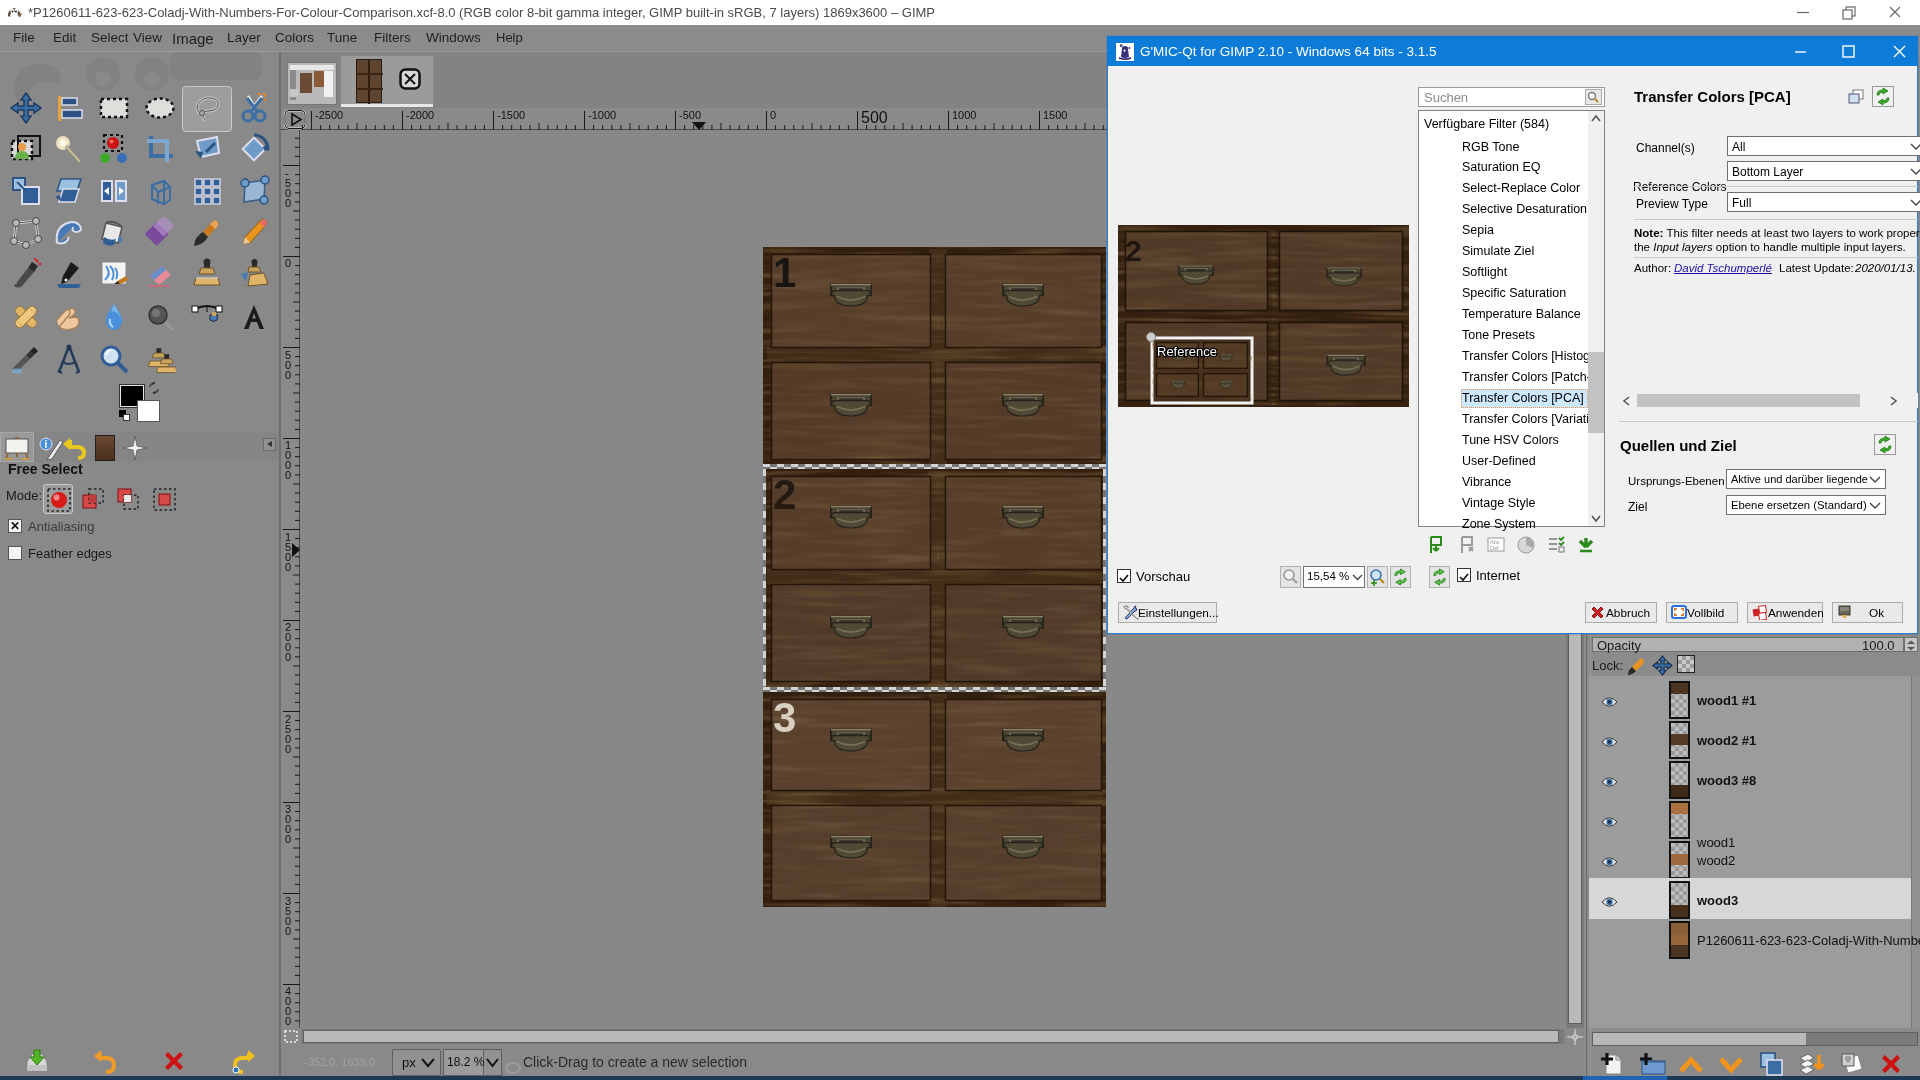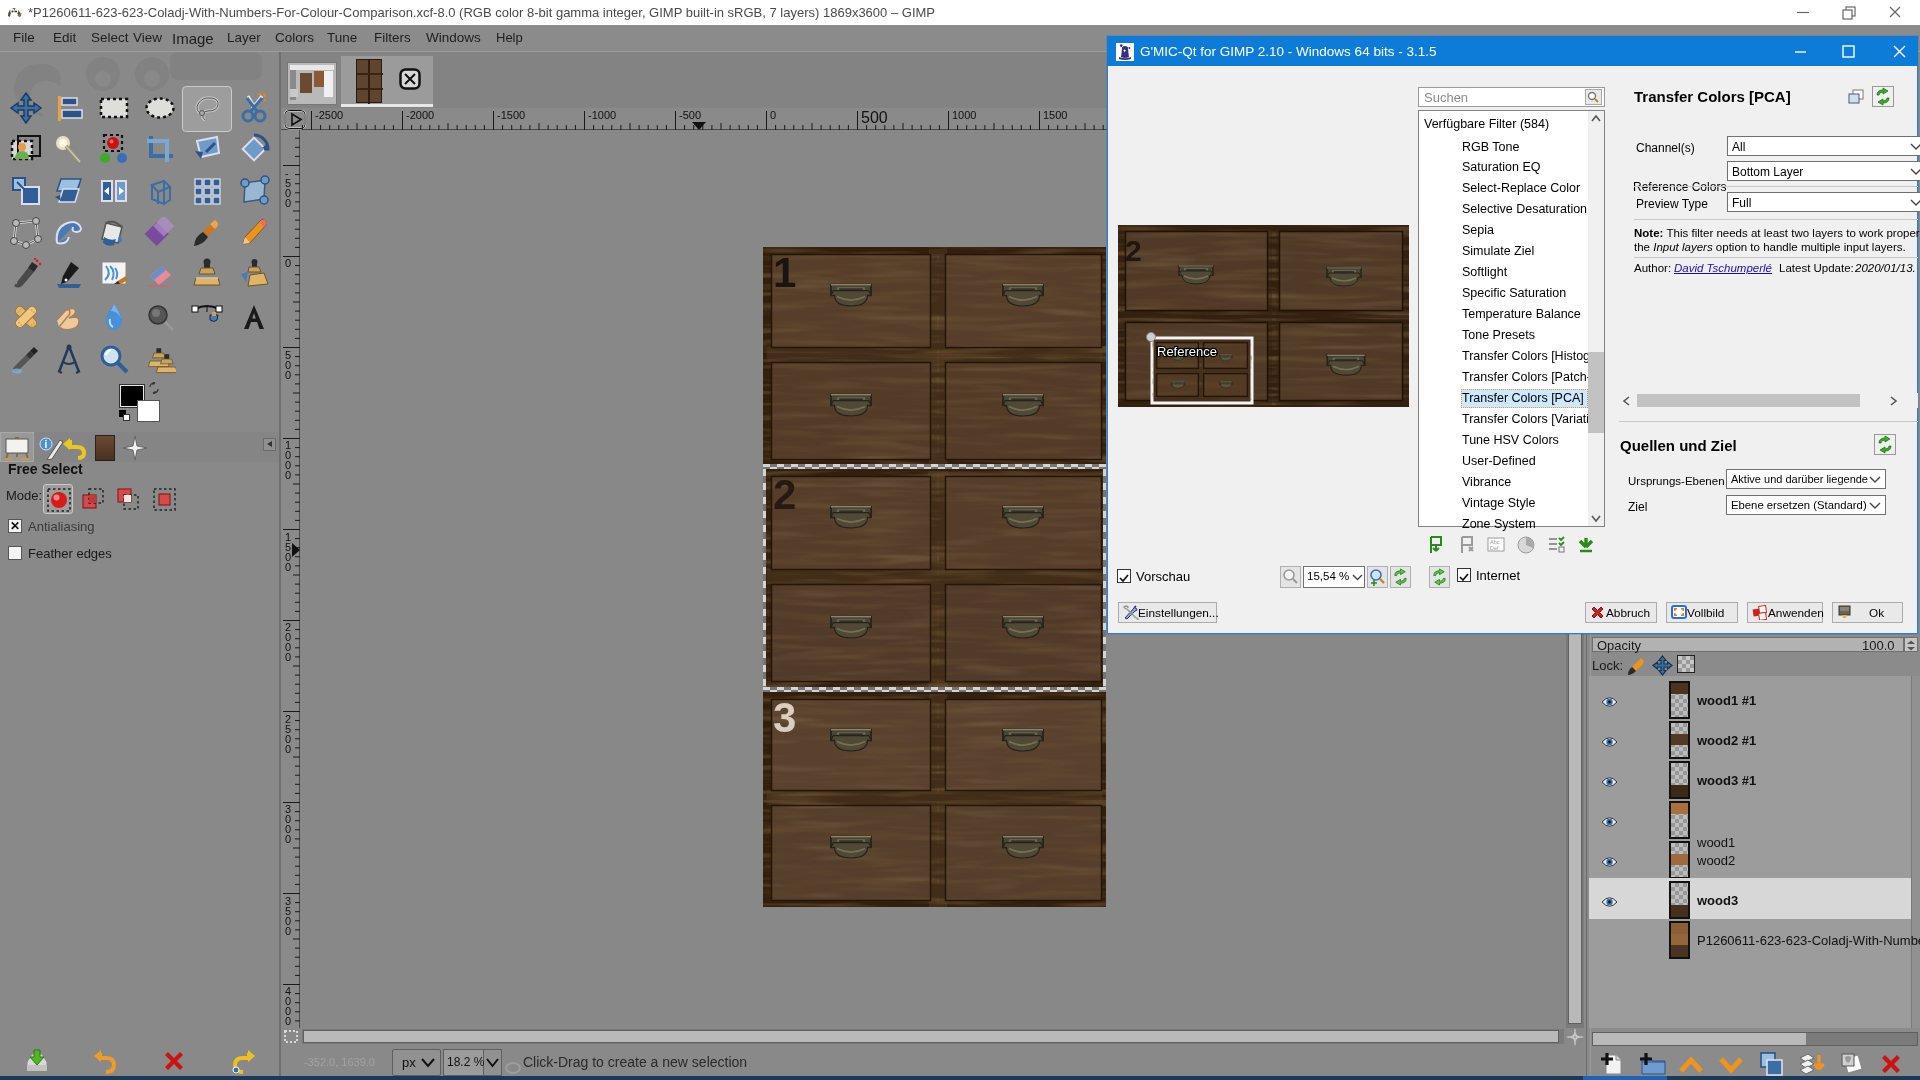--- a/index.html
+++ b/index.html
@@ -828,21 +828,21 @@
   </div>
 <div class="tx" style="left:1697px;top:733px;font-size:13px;color:#111;font-weight:bold;">wood2 #1</div>
 <div class="abs" style="left:1601px;top:774px;"><svg width="17" height="12" viewBox="0 0 17 12">
       <path d="M1 6 Q8.5 -2.5 16 6 Q8.5 14.5 1 6Z" fill="#e8e8e8" stroke="#333" stroke-width="1"></path>
       <circle cx="8.5" cy="6" r="3.2" fill="#3a6fae"></circle>
       <circle cx="8.5" cy="6" r="1.4" fill="#0a1a2a"></circle>
     </svg></div>
 <div class="abs" style="left:1669px;top:761px;width:21px;height:38px;border:2px solid #111;background-image:linear-gradient(45deg,#989898 25%,transparent 25%,transparent 75%,#989898 75%),linear-gradient(45deg,#989898 25%,#bdbdbd 25%,#bdbdbd 75%,#989898 75%);background-size:8px 8px;background-position:0 0,4px 4px;">
     <div class="abs" style="left:0;top:66%;width:100%;height:34%;background:#3c2918;"></div>
   </div>
-<div class="tx" style="left:1697px;top:773px;font-size:13px;color:#111;font-weight:bold;">wood3 #1</div>
+<div class="tx" style="left:1697px;top:773px;font-size:13px;color:#111;font-weight:bold;">wood3 #8</div>
 <div class="abs" style="left:1601px;top:814px;"><svg width="17" height="12" viewBox="0 0 17 12">
       <path d="M1 6 Q8.5 -2.5 16 6 Q8.5 14.5 1 6Z" fill="#e8e8e8" stroke="#333" stroke-width="1"></path>
       <circle cx="8.5" cy="6" r="3.2" fill="#3a6fae"></circle>
       <circle cx="8.5" cy="6" r="1.4" fill="#0a1a2a"></circle>
     </svg></div>
 <div class="abs" style="left:1669px;top:801px;width:21px;height:38px;border:2px solid #111;background-image:linear-gradient(45deg,#989898 25%,transparent 25%,transparent 75%,#989898 75%),linear-gradient(45deg,#989898 25%,#bdbdbd 25%,#bdbdbd 75%,#989898 75%);background-size:8px 8px;background-position:0 0,4px 4px;">
     <div class="abs" style="left:0;top:0%;width:100%;height:32%;background:#a9713f;"></div>
   </div>
 <div class="tx" style="left:1697px;top:835px;font-size:13px;color:#111;font-weight:normal;">wood1</div>
 <div class="abs" style="left:1601px;top:854px;"><svg width="17" height="12" viewBox="0 0 17 12">

